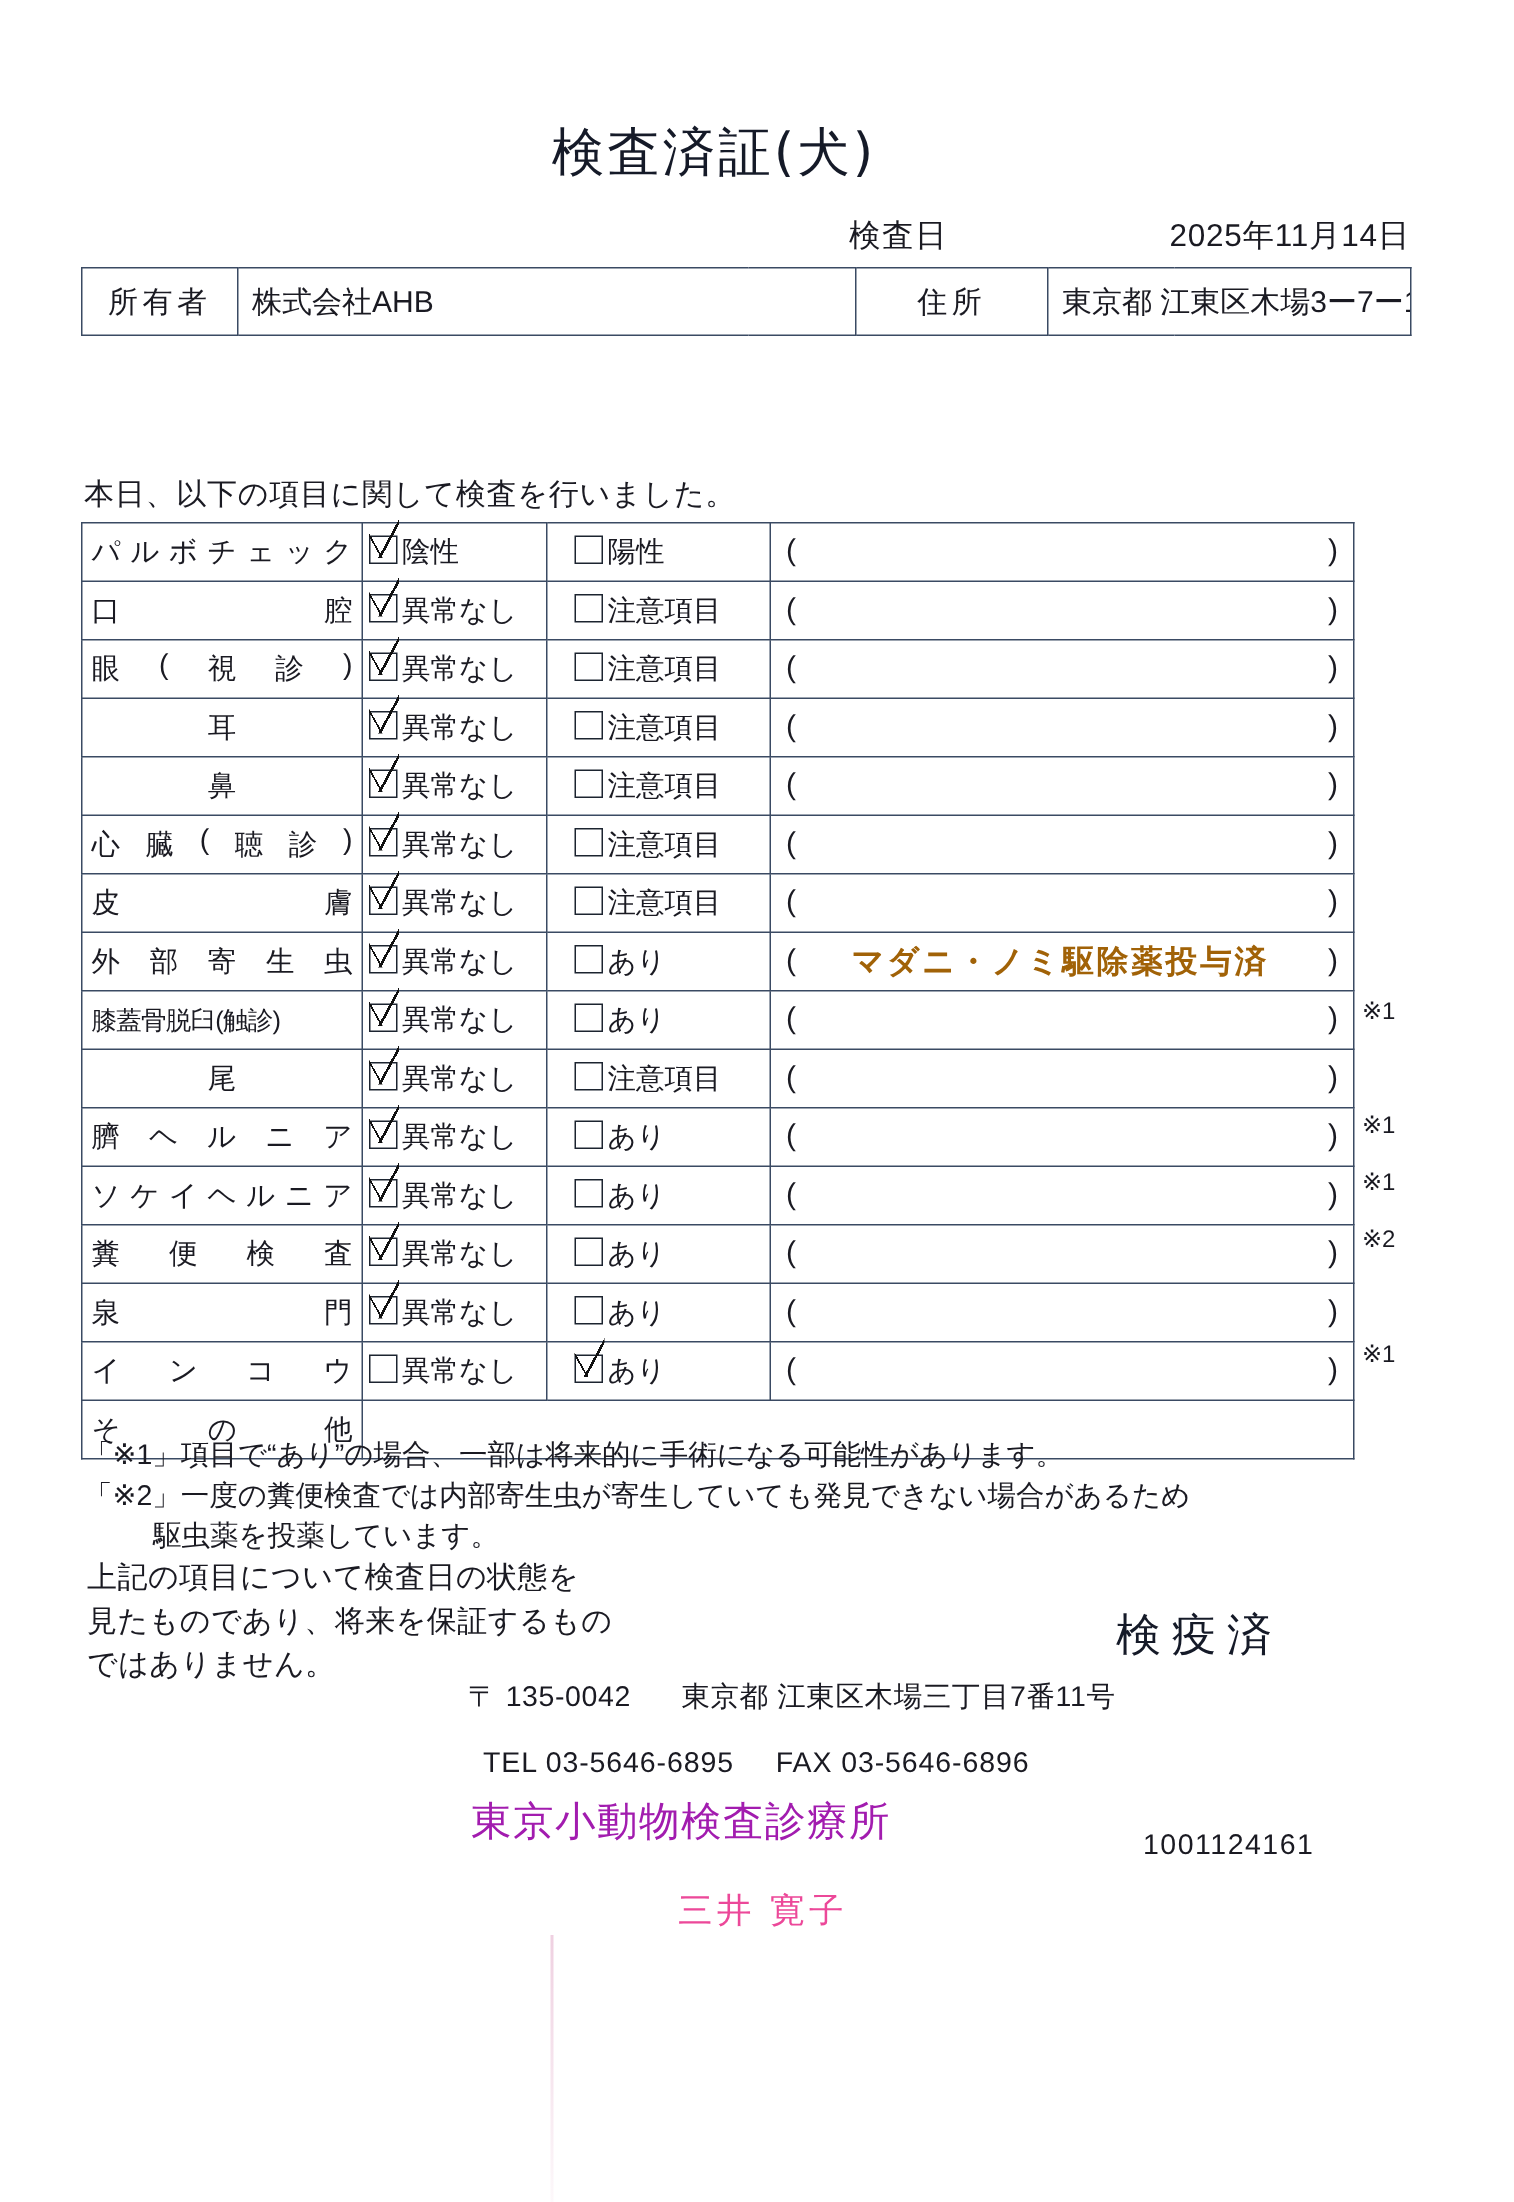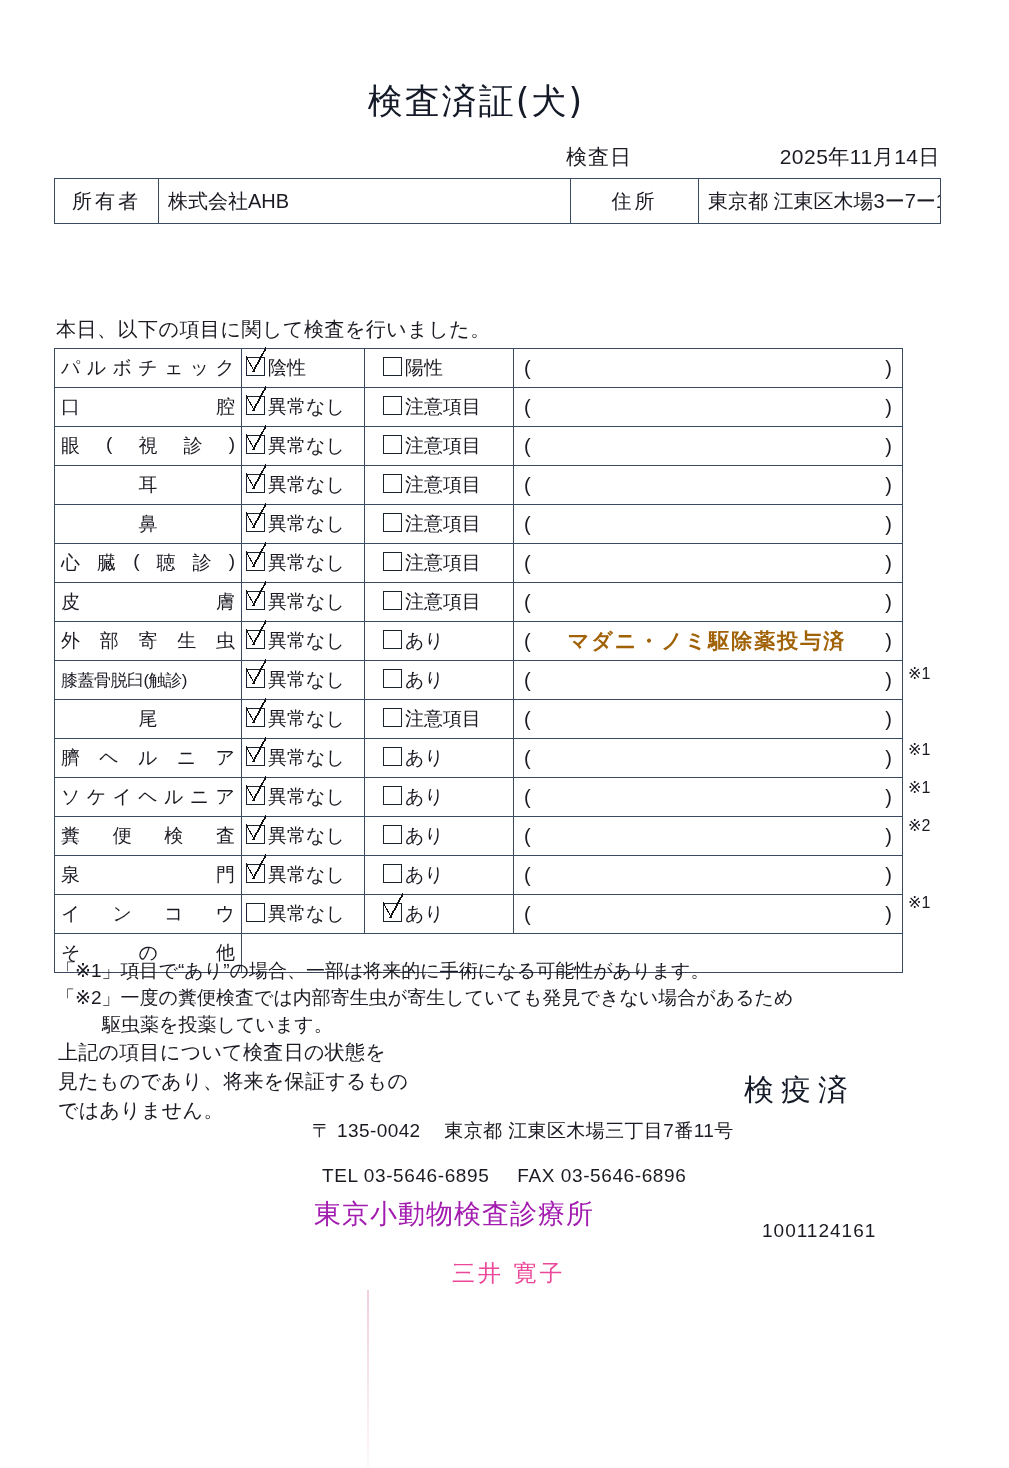--- a/index.html
+++ b/index.html
@@ -145,21 +145,21 @@
     font-size:30px;letter-spacing:7px;
     color:#151a28;
     margin-left:44px;
   }
 
   
   .postal{
     position:absolute;left:312px;top:1118px;
     font-size:19px;letter-spacing:0.4px;
   }
-  .postal .zip{margin-right:18px;}
+  .postal .zip{margin-right:28px;}
   .telfax{
     position:absolute;left:322px;top:1165px;
     font-size:19px;letter-spacing:0.6px;
   }
   .telfax .fax{margin-left:22px;}
   .clinic{
     position:absolute;left:314px;top:1196px;
     font-size:27px;letter-spacing:1px;
     color:#a21caf;
     font-family:Liberation Mono, monospace;

